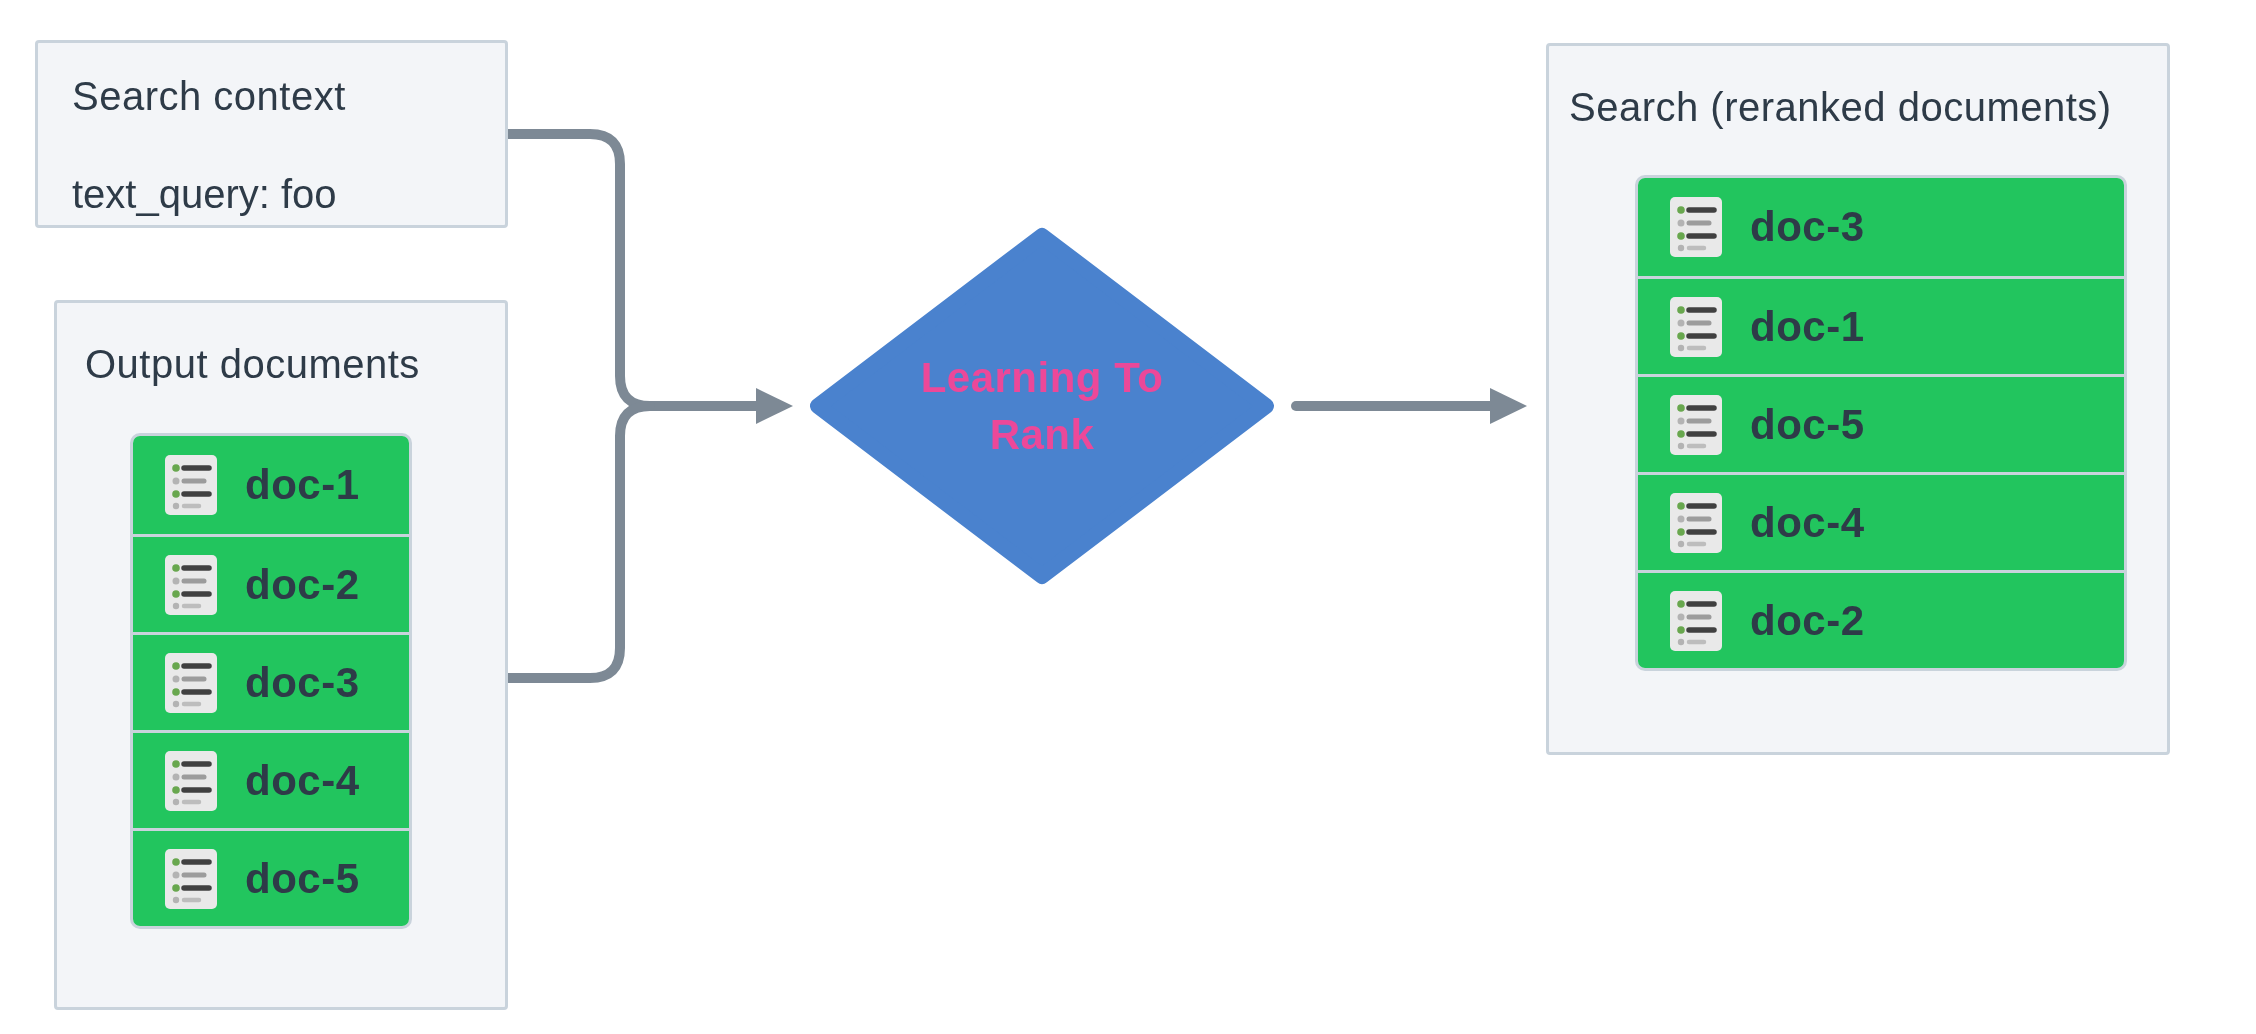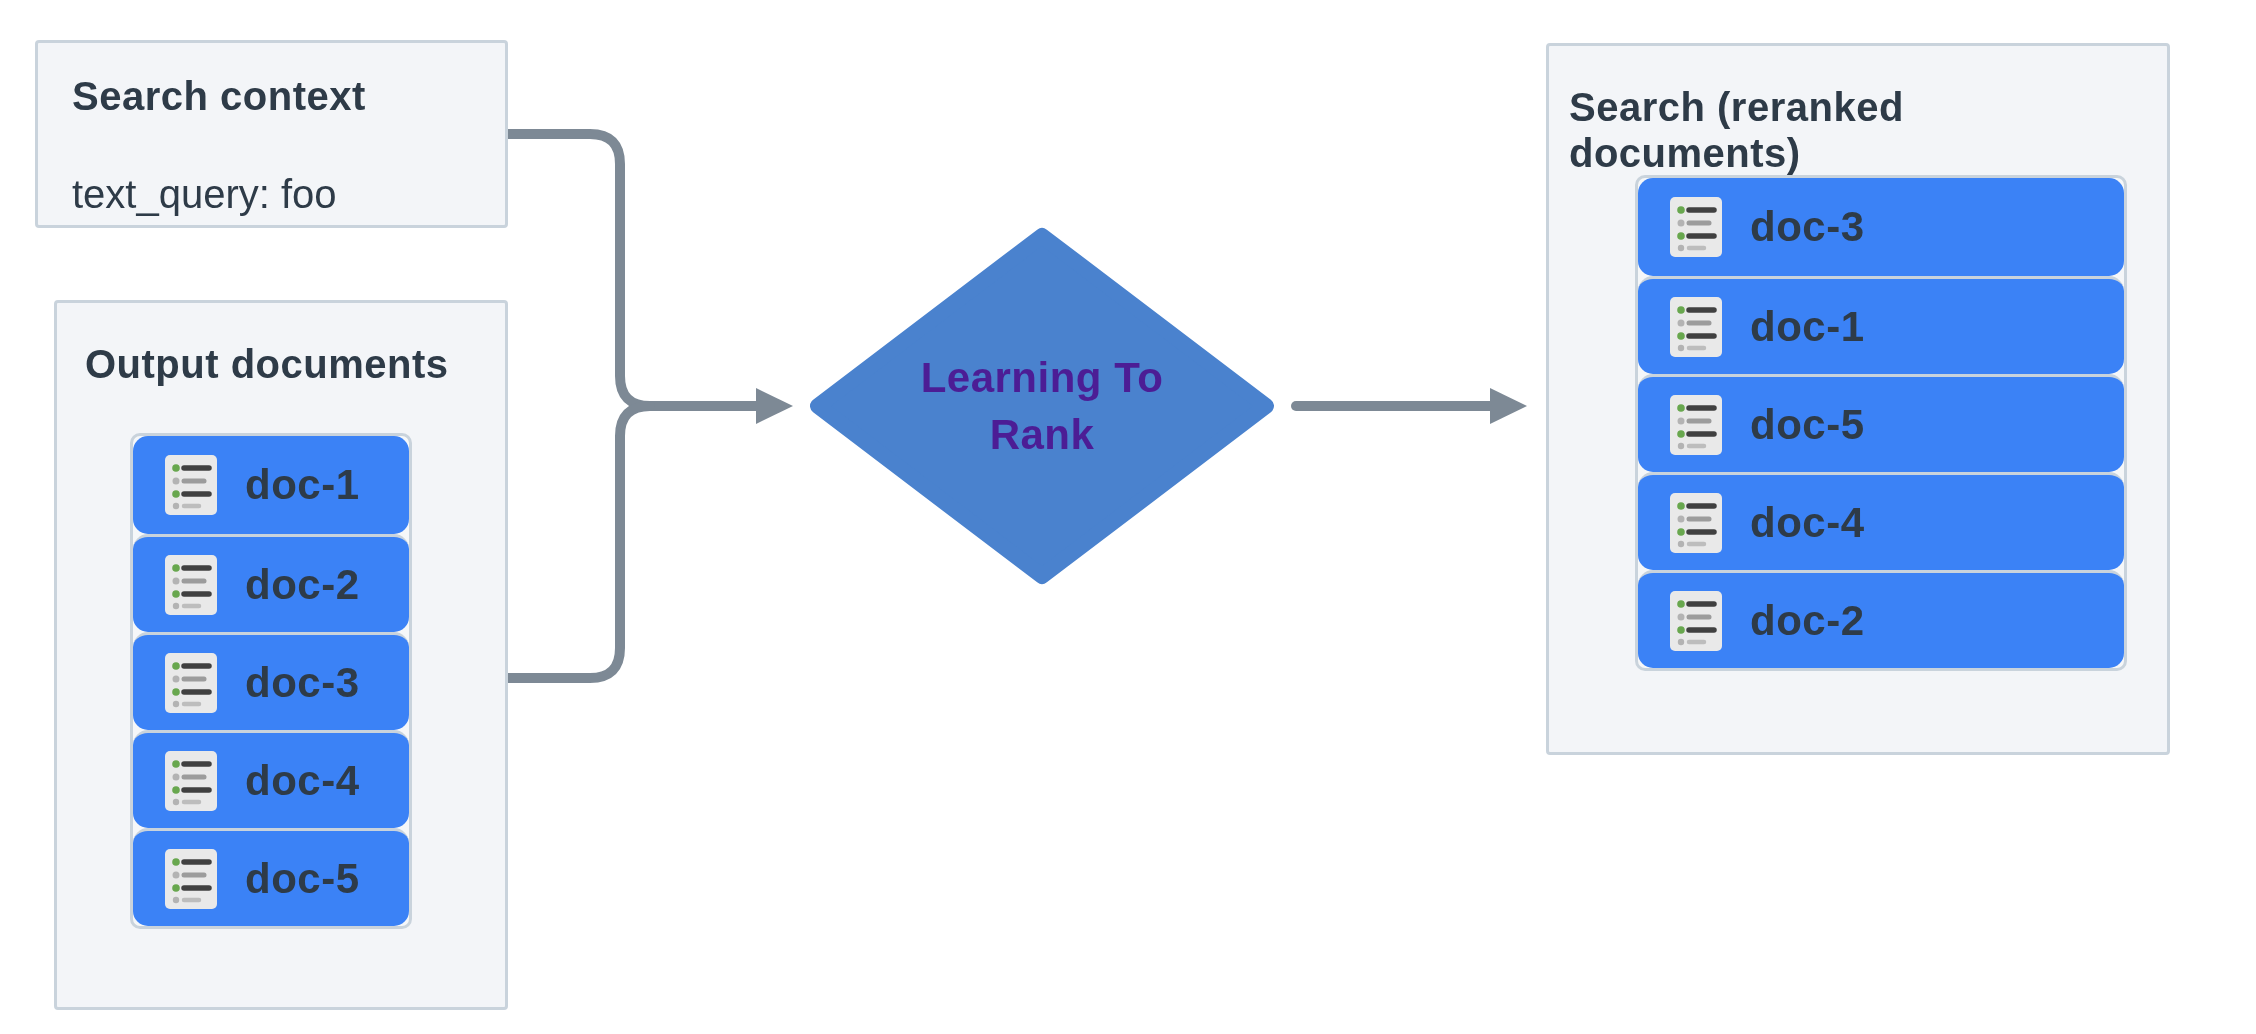--- a/index.html
+++ b/index.html
@@ -19,21 +19,21 @@
     pointer-events: none;
   }
   .panel {
     position: absolute;
     background: #f3f5f8;
     border: 3px solid #c9d3dc;
     border-radius: 4px;
     box-sizing: border-box;
   }
   .panel-title {
-    font-weight: bold;
+    font-weight: normal;
     font-size: 40px;
     line-height: 46px;
     letter-spacing: 0.5px;
   }
   .search-box { left: 35px; top: 40px; width: 473px; height: 188px; padding: 30px 34px; }
   .search-query { font-size: 40px; line-height: 46px; margin-top: 52px; }
   .input-box  { left: 54px;  top: 300px; width: 454px; height: 710px; padding: 38px 28px; }
   .output-box { left: 1546px; top: 43px; width: 624px; height: 712px; padding: 38px 20px; }
   .doc-list {
     position: absolute;
@@ -45,41 +45,40 @@
   }
   .doc-list.input-list  { left: 130px;  top: 433px; width: 282px; }
   .doc-list.output-list { left: 1635px; top: 175px; width: 492px; }
   .doc-item {
     height: 98px;
     display: flex;
     align-items: center;
     padding-left: 32px;
     box-sizing: border-box;
     border-top: 3px solid #c9d3dc;
-    background: #3b82f6;
-    border-radius: 15px;
+    background: #22c55e;
   }
   .doc-item:first-child { border-top: none; }
   .doc-icon { flex: 0 0 auto; margin-right: 28px; }
   .doc-icon svg { display: block; }
   .doc-label {
     font-weight: bold;
     font-size: 42px;
     letter-spacing: 0.5px;
   }
   .diamond-label {
     position: absolute;
     left: 902px; top: 318px;
     width: 280px; height: 176px;
     display: flex;
     flex-direction: column;
     align-items: center;
     justify-content: center;
     text-align: center;
-    color: #4c1d95;
+    color: #ec4899;
     font-weight: bold;
     font-size: 42px;
     line-height: 57px;
     letter-spacing: 0.5px;
   }
 </style>
 </head>
 <body>
 
 <div class="canvas">

